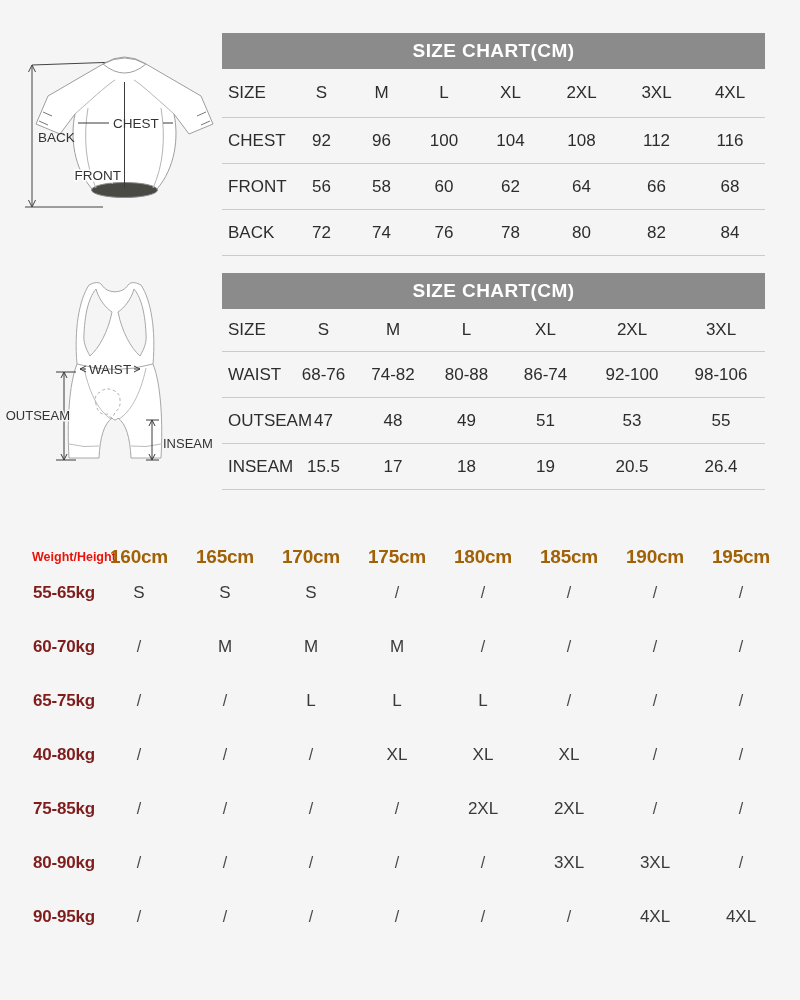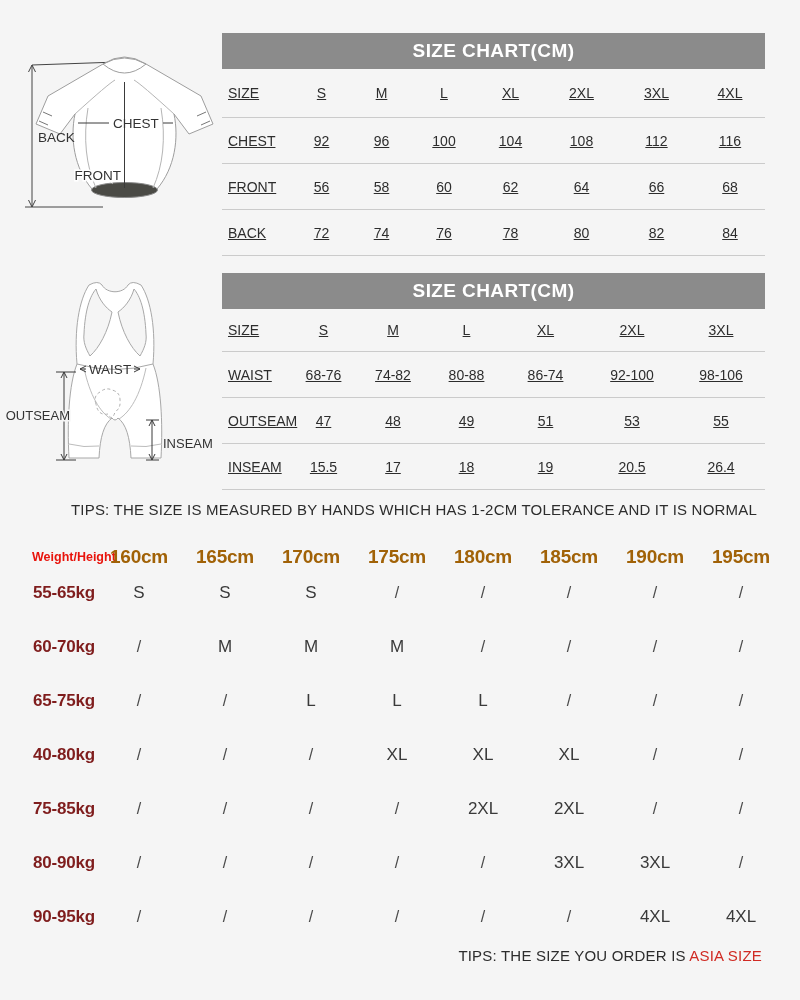--- a/index.html
+++ b/index.html
@@ -18,21 +18,21 @@
     font-size:19px;font-weight:bold;letter-spacing:.4px;
     display:flex;align-items:center;justify-content:center;
   }
   .row{display:grid;align-items:center;border-bottom:1px solid var(--divider,#cbcbcb);}
   .t1 .row{grid-template-columns:70px 59px 61px 64px 69px 73px 77px 70px;}
   .t2 .row{grid-template-columns:68px 67px 72px 75px 83px 90px 88px;}
   .t1 .thead{height:48px;}
   .t1 .tbody .row{height:45px;}
   .t2 .thead{height:42px;}
   .t2 .tbody .row{height:45px;}
-  .cell{font-size:14px;text-align:center;white-space:nowrap;text-decoration:underline;}
+  .cell{font-size:17px;text-align:center;white-space:nowrap;}
   .cell.lbl{text-align:left;padding-left:6px;}
   
   .tips{position:absolute;font-size:15px;letter-spacing:.2px;white-space:nowrap;}
   #tips-measure{top:501px;left:0;width:757px;text-align:right;}
   #tips-order{top:947px;left:0;width:762px;text-align:right;}
   #tips-order .hl{color:var(--red_highlight,#d02a23);}
   
   .mx{position:absolute;left:32px;width:752px;display:grid;
       grid-template-columns:64px repeat(8,86px);}
   #mx-head{top:538px;height:38px;align-items:center;}
@@ -206,21 +206,20 @@
           <div class="cell">15.5</div>
           <div class="cell">17</div>
           <div class="cell">18</div>
           <div class="cell">19</div>
           <div class="cell">20.5</div>
           <div class="cell">26.4</div>
         </div>
       </div>
   </section>
 
-  <div class="tips" id="tips-measure">TIPS: THE SIZE IS MEASURED BY HANDS WHICH HAS 1-2CM TOLERANCE AND IT IS NORMAL</div>
 
   <div class="mx" id="mx-head">
       <div class="mcell corner">Weight/Height</div>
       <div class="mcell hhead">160cm</div>
       <div class="mcell hhead">165cm</div>
       <div class="mcell hhead">170cm</div>
       <div class="mcell hhead">175cm</div>
       <div class="mcell hhead">180cm</div>
       <div class="mcell hhead">185cm</div>
       <div class="mcell hhead">190cm</div>
@@ -285,15 +284,14 @@
       <div class="mcell slash">/</div>
       <div class="mcell slash">/</div>
       <div class="mcell slash">/</div>
       <div class="mcell slash">/</div>
       <div class="mcell slash">/</div>
       <div class="mcell slash">/</div>
       <div class="mcell mval">4XL</div>
       <div class="mcell mval">4XL</div>
     </div>
 
-  <div class="tips" id="tips-order"><span>TIPS: THE SIZE YOU ORDER IS </span><span class="hl">ASIA SIZE</span></div>
 
 </div>
 
 </body></html>

